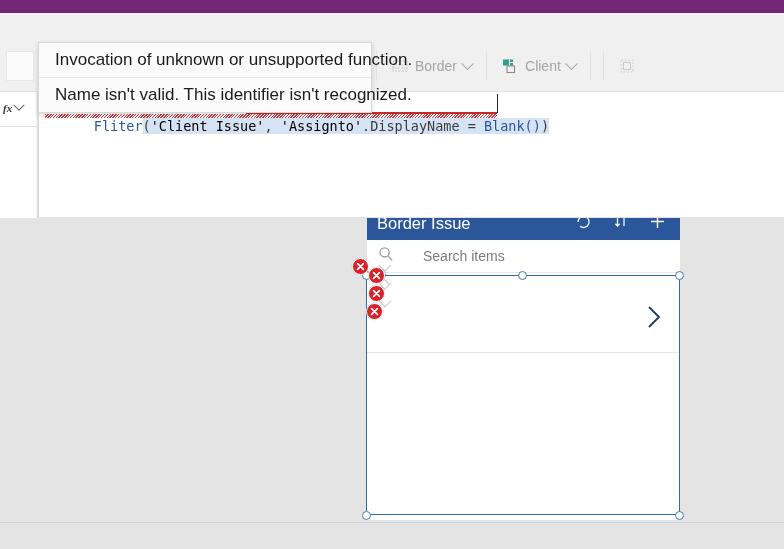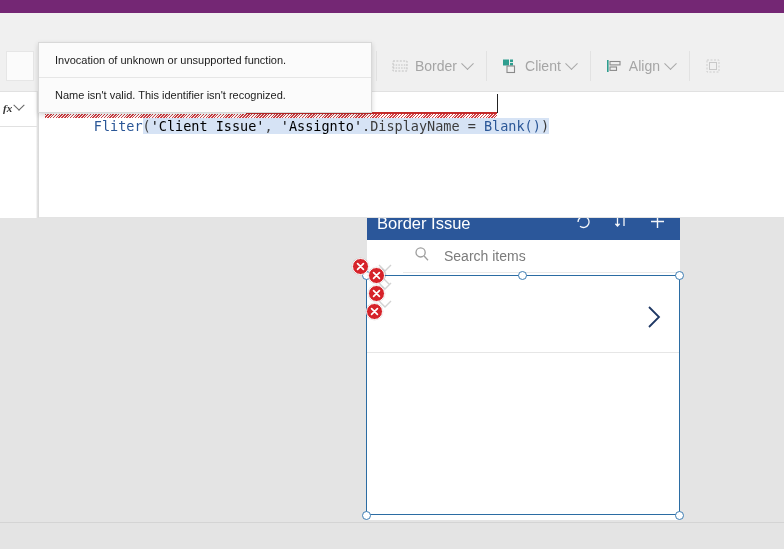--- a/index.html
+++ b/index.html
@@ -136,21 +136,21 @@
   }
 
   
   .err-tip {
     position: absolute; left: 38px; top: 42px; width: 334px;
     background: #fbfbfb; border: 1px solid #d8d8d8;
     box-shadow: 0 2px 5px rgba(0,0,0,.16);
     z-index: 40;
   }
   .err-row {
-    padding: 8px 12px 8px 16px; font-size: 11px; color: #1b1b1b;
+    padding: 8px 12px 8px 16px; font-size: 17px; color: #1b1b1b;
     line-height: 18px; white-space: nowrap;
   }
   .err-row + .err-row { border-top: 1px solid #e6e6e6; }
 
   
   .canvas-area {
     position: absolute; left: 0; top: 218px; width: 784px; height: 331px;
     background: #e4e4e4;
   }
   .phone-screen {
@@ -161,22 +161,22 @@
     position: absolute; left: 0; top: -12px; width: 313px; height: 34px;
     background: #2b579a; color:#fff;
     display:flex; align-items:center; padding: 0 10px;
   }
   .gallery-title { font-size: 16.5px; color: #fff; font-weight: 400; }
   .gh-icons { margin-left:auto; display:flex; align-items:center; gap: 20px; padding-right:4px; }
   .gh-ic { color:#fff; opacity:.95; }
 
   .search-row {
     position:absolute; left:0; top:22px; width:313px; height:33px;
-    display:flex; align-items:center; gap:13px; padding-left:10px;
-    background:#fff; border-bottom: 1px solid #eaeaea; margin-left: 36px;
+    display:flex; align-items:center; gap:28px; padding-left:10px;
+    background:#fff; border-bottom: 1px solid #eaeaea;
   }
   .search-ph { font-size: 14px; color: #7b7b7b; }
 
   .gallery-body {
     position:absolute; left:0; top:55px; width:313px; height:80px; background:#fff;
     border-bottom: 1px solid #e6e6e6;
   }
   .row-chev {
     position:absolute; right: 16px; top: 30px; color:#1f3864;
   }
@@ -253,31 +253,20 @@
           <rect x="9" y="6" width="3" height="2.6" fill="#2f9e8f"></rect>
           <rect x="6" y="9" width="7.5" height="6.5" fill="none" stroke="#8a8a8a" stroke-width="1.1"></rect>
         </svg>
       </span>
       <span class="lbl">Client</span>
       <span class="chev"></span>
     </div>
 
     <div class="tb-sep"></div>
 
-    <div class="tb-item">
-      <span class="ic ic-align" style="opacity:1">
-        <svg width="18" height="18" viewBox="0 0 18 18">
-          <rect x="2" y="3" width="1.6" height="12" fill="#2f9e8f"></rect>
-          <rect x="5" y="4.5" width="10" height="3.4" fill="none" stroke="#8a8a8a" stroke-width="1.1"></rect>
-          <rect x="5" y="10" width="6.5" height="3.4" fill="none" stroke="#8a8a8a" stroke-width="1.1"></rect>
-        </svg>
-      </span>
-      <span class="lbl">Align</span>
-      <span class="chev"></span>
-    </div>
 
     <div class="tb-sep"></div>
 
     <div class="tb-item">
       <span class="ic ic-group">
         <svg width="18" height="18" viewBox="0 0 18 18">
           <rect x="3" y="3" width="12" height="12" fill="none" stroke="#b4b4b4" stroke-width="1" stroke-dasharray="2 1.5"></rect>
           <rect x="5.5" y="5.5" width="7" height="7" fill="none" stroke="#a8a8a8" stroke-width="1"></rect>
         </svg>
       </span>

